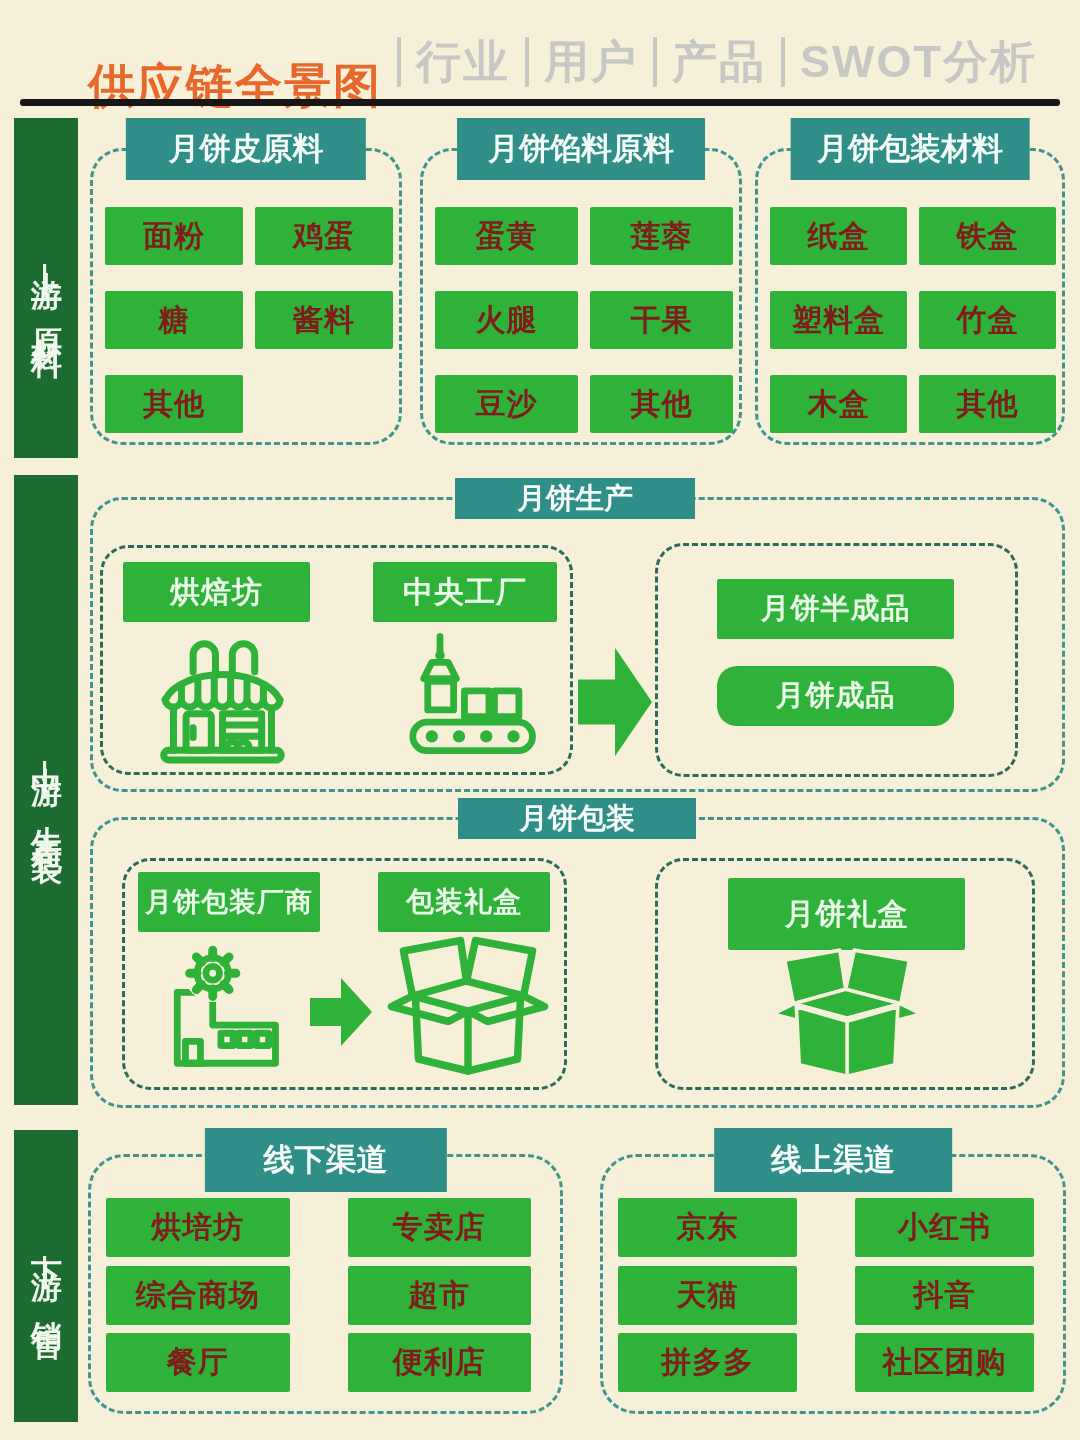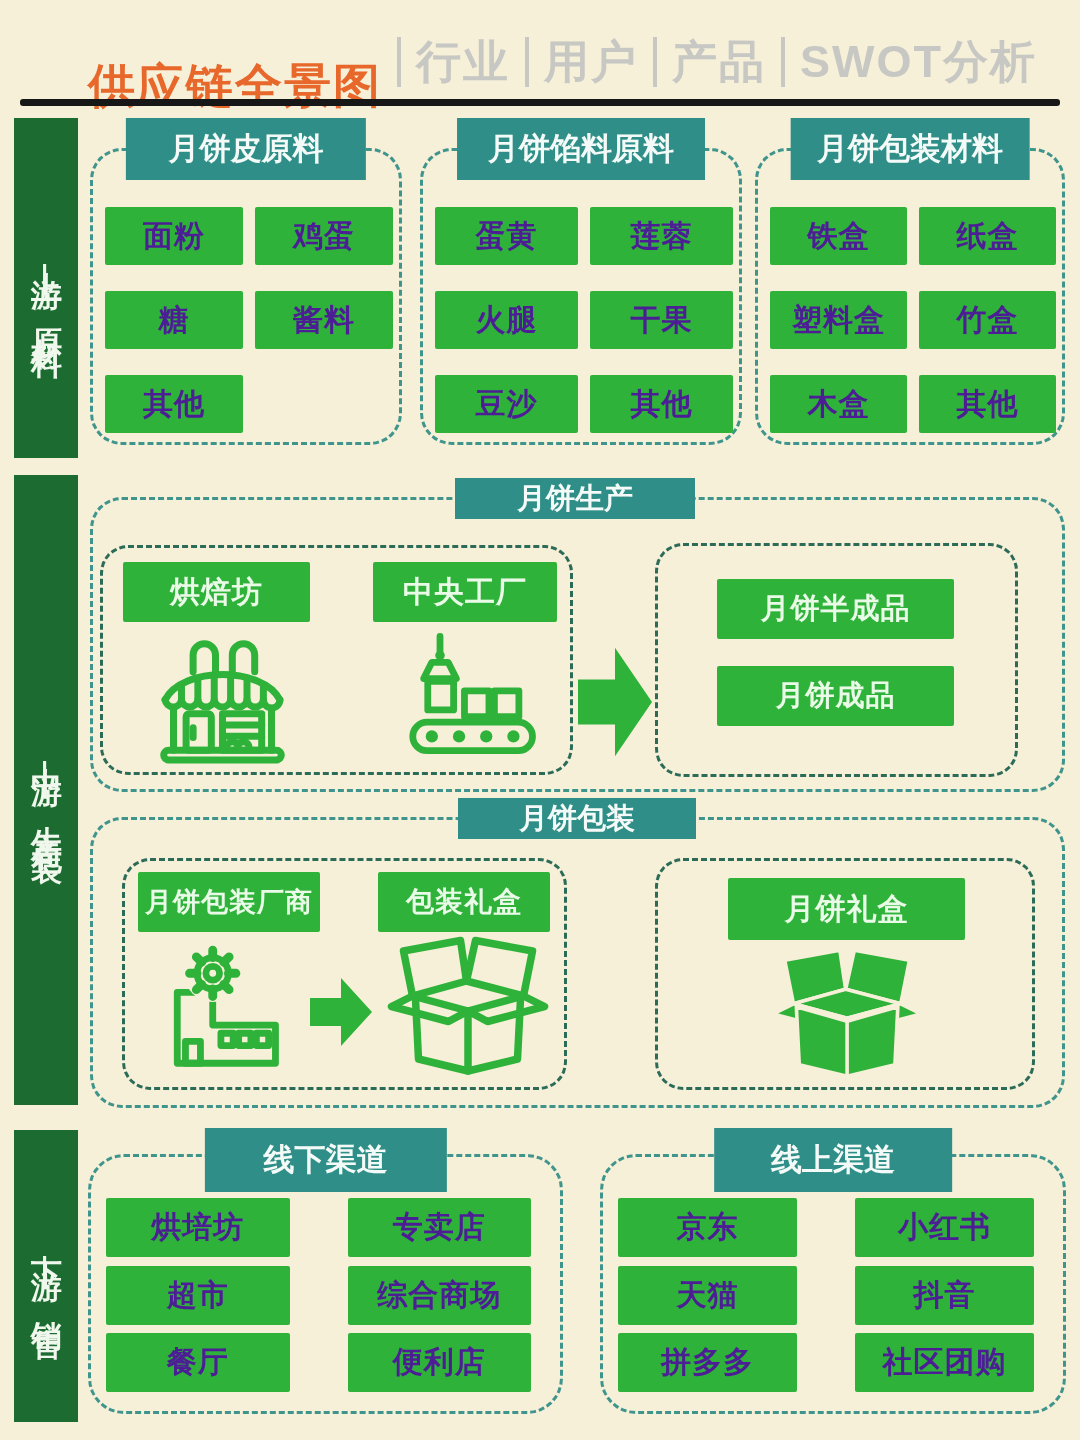--- a/index.html
+++ b/index.html
@@ -15,21 +15,21 @@
 
   
   .row{position:absolute;left:0;width:1080px;}
   .side-bar{position:absolute;left:14px;width:64px;background:#1c6b31;color:#f0f7ec;
     display:flex;align-items:center;justify-content:center;writing-mode:vertical-rl;
     font-size:31px;font-weight:700;letter-spacing:9px;}
   .dash-box{position:absolute;border:3px dashed #3f948c;border-radius:32px;box-sizing:border-box;}
   .dash-box.dark{border-color:#2b6b57;border-radius:28px;}
   .teal-head{position:absolute;background:#2f8f88;color:#f4faf7;display:flex;align-items:center;justify-content:center;
     font-weight:700;box-sizing:border-box;padding:0 14px;}
-  .gbtn{background:#2fb23a;color:#4c1d95;display:flex;align-items:center;justify-content:center;
+  .gbtn{background:#2fb23a;color:#7f1d1d;display:flex;align-items:center;justify-content:center;
     font-size:30px;font-weight:700;border-radius:2px;letter-spacing:1px;}
   .label-box{position:absolute;background:#2fb23a;color:#e9fae7;display:flex;align-items:center;justify-content:center;
     font-size:30px;font-weight:700;border-radius:2px;letter-spacing:1px;}
 
   
   .row-up{top:118px;height:345px;}
   .row-up .side-bar{top:0;height:340px;}
   .group{position:absolute;top:0;height:330px;}
   .g1{left:90px;width:312px;}
   .g2{left:420px;width:322px;}
@@ -47,31 +47,31 @@
   .prod-inner-a{left:100px;width:473px;top:70px;height:230px;}
   .bakery-label{left:123px;top:87px;width:187px;height:60px;text-align:center;}
   .factory-label{left:373px;top:87px;width:184px;height:60px;}
   .bakery-icon{position:absolute;left:145px;top:152px;width:155px;height:140px;}
   .conveyor-icon{position:absolute;left:388px;top:156px;width:172px;height:136px;}
   .arrow{position:absolute;background:#2fb23a;
     clip-path:polygon(0 31%,50% 31%,50% 4%,100% 50%,50% 96%,50% 69%,0 69%);}
   .arrow-big{left:578px;top:168px;width:74px;height:118px;}
   .prod-inner-b{left:655px;top:68px;width:363px;height:234px;}
   .out1{left:717px;top:104px;width:237px;height:60px;font-size:29px;}
-  .out2{left:717px;top:191px;width:237px;height:60px;font-size:29px;}
+  .out2{left:717px;top:191px;width:237px;height:60px;font-size:29px;border-radius:20px;}
   .pack-head{left:458px;width:238px;top:323px;height:41px;font-size:29px;}
   .pack-outer{left:90px;width:975px;top:342px;height:291px;}
   .pack-inner-a{left:122px;top:383px;width:445px;height:232px;}
   .manu-label{left:138px;top:397px;width:182px;height:60px;font-size:27px;}
   .giftbox-label{left:378px;top:397px;width:172px;height:60px;font-size:28px;}
   .gearfactory-icon{position:absolute;left:150px;top:460px;width:150px;height:142px;}
   .arrow-small{left:310px;top:500px;width:62px;height:74px;}
   .openbox-icon{position:absolute;left:380px;top:455px;width:182px;height:150px;}
   .pack-inner-b{left:655px;top:383px;width:380px;height:232px;}
-  .result-label{left:728px;top:403px;width:237px;height:62px;}
+  .result-label{left:728px;top:403px;width:237px;height:72px;}
   .solidbox-icon{position:absolute;left:766px;top:465px;width:168px;height:145px;}
 
   
   .row-down{top:1128px;height:302px;}
   .row-down .side-bar{top:2px;height:292px;}
   .chan-group{position:absolute;top:0;height:292px;}
   .gL{left:88px;width:475px;}
   .gR{left:600px;width:466px;}
   .chan-group .dash-box{top:26px;left:0;right:0;height:260px;border-radius:36px;}
   .chan-group .teal-head{top:0;left:50%;transform:translateX(-50%);height:64px;min-width:51%;font-size:31px;}
@@ -129,22 +129,22 @@
         <div class="gbtn">干果</div>
         <div class="gbtn">豆沙</div>
         <div class="gbtn">其他</div>
       </div>
     </div>
 
     <div class="group g3">
       <div class="dash-box"></div>
       <div class="teal-head">月饼包装材料</div>
       <div class="ggrid">
+        <div class="gbtn">纸盒</div>
         <div class="gbtn">铁盒</div>
-        <div class="gbtn">纸盒</div>
         <div class="gbtn">塑料盒</div>
         <div class="gbtn">竹盒</div>
         <div class="gbtn">木盒</div>
         <div class="gbtn">其他</div>
       </div>
     </div>
   </section>
 
   <section class="row row-mid">
     <div class="side-bar">中游—生产包装</div>
@@ -238,22 +238,22 @@
 
   <section class="row row-down">
     <div class="side-bar">下游—销售</div>
 
     <div class="chan-group gL">
       <div class="dash-box"></div>
       <div class="teal-head">线下渠道</div>
       <div class="chan-grid">
         <div class="gbtn">烘培坊</div>
         <div class="gbtn">专卖店</div>
+        <div class="gbtn">综合商场</div>
         <div class="gbtn">超市</div>
-        <div class="gbtn">综合商场</div>
         <div class="gbtn">餐厅</div>
         <div class="gbtn">便利店</div>
       </div>
     </div>
 
     <div class="chan-group gR">
       <div class="dash-box"></div>
       <div class="teal-head">线上渠道</div>
       <div class="chan-grid">
         <div class="gbtn">京东</div>

